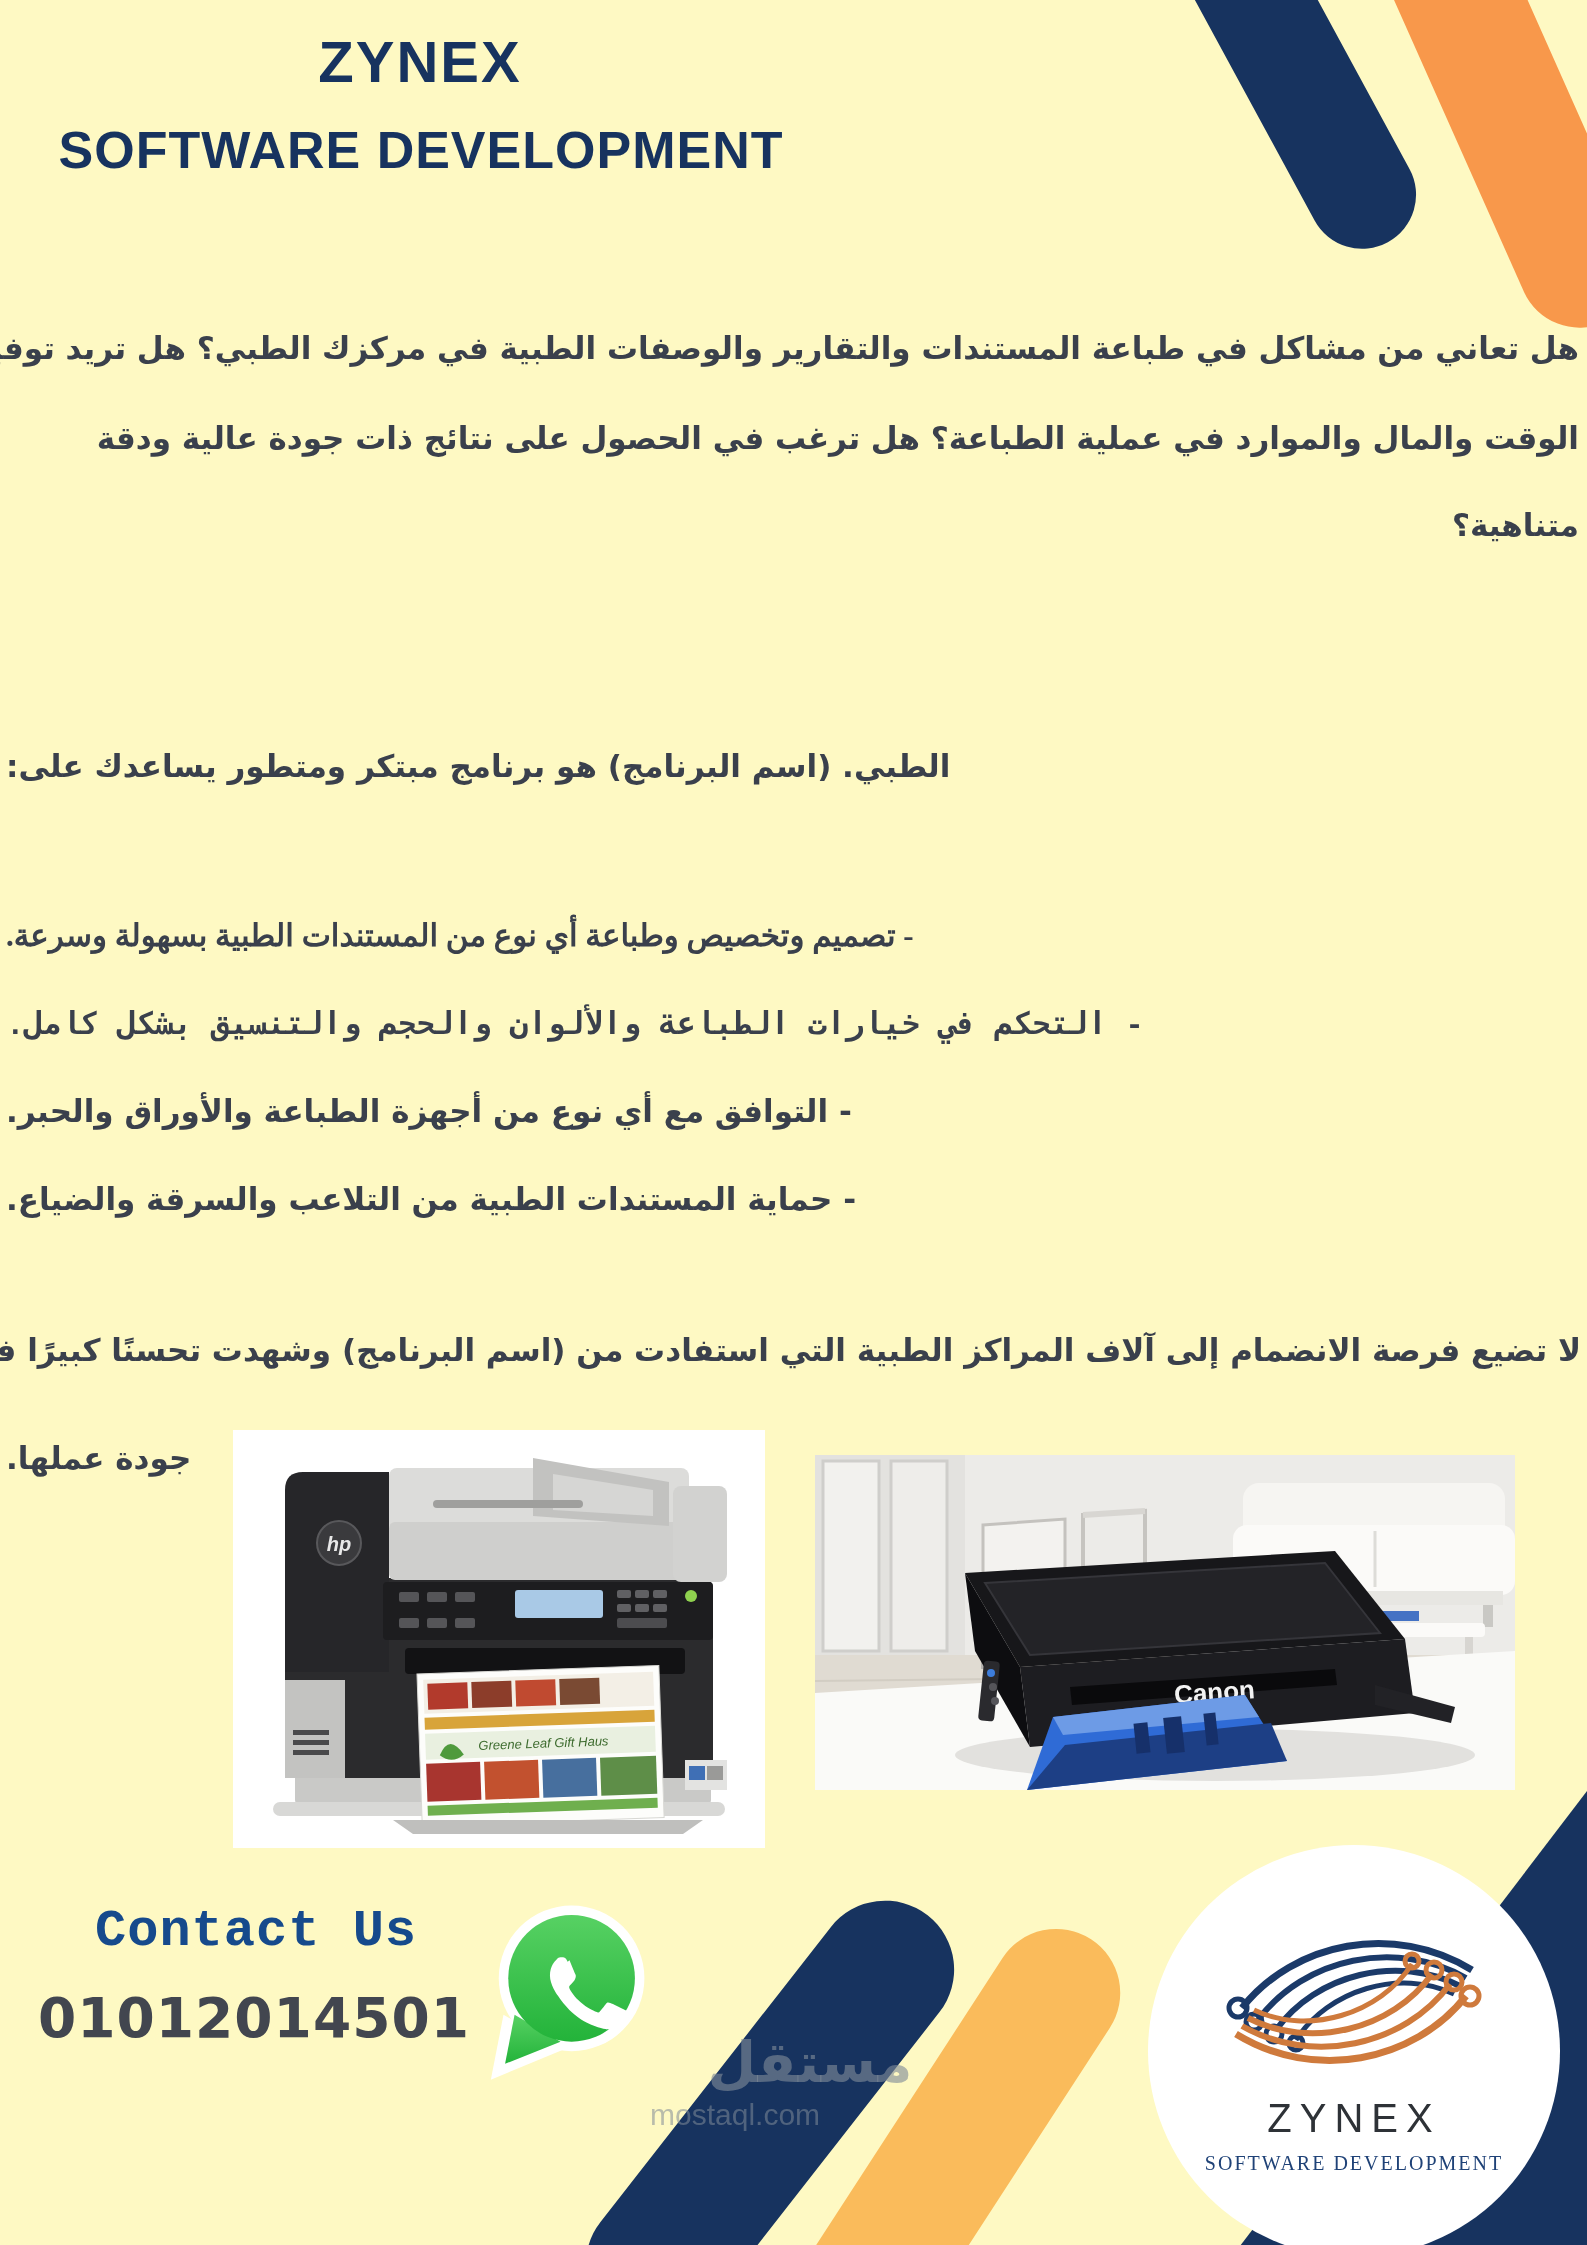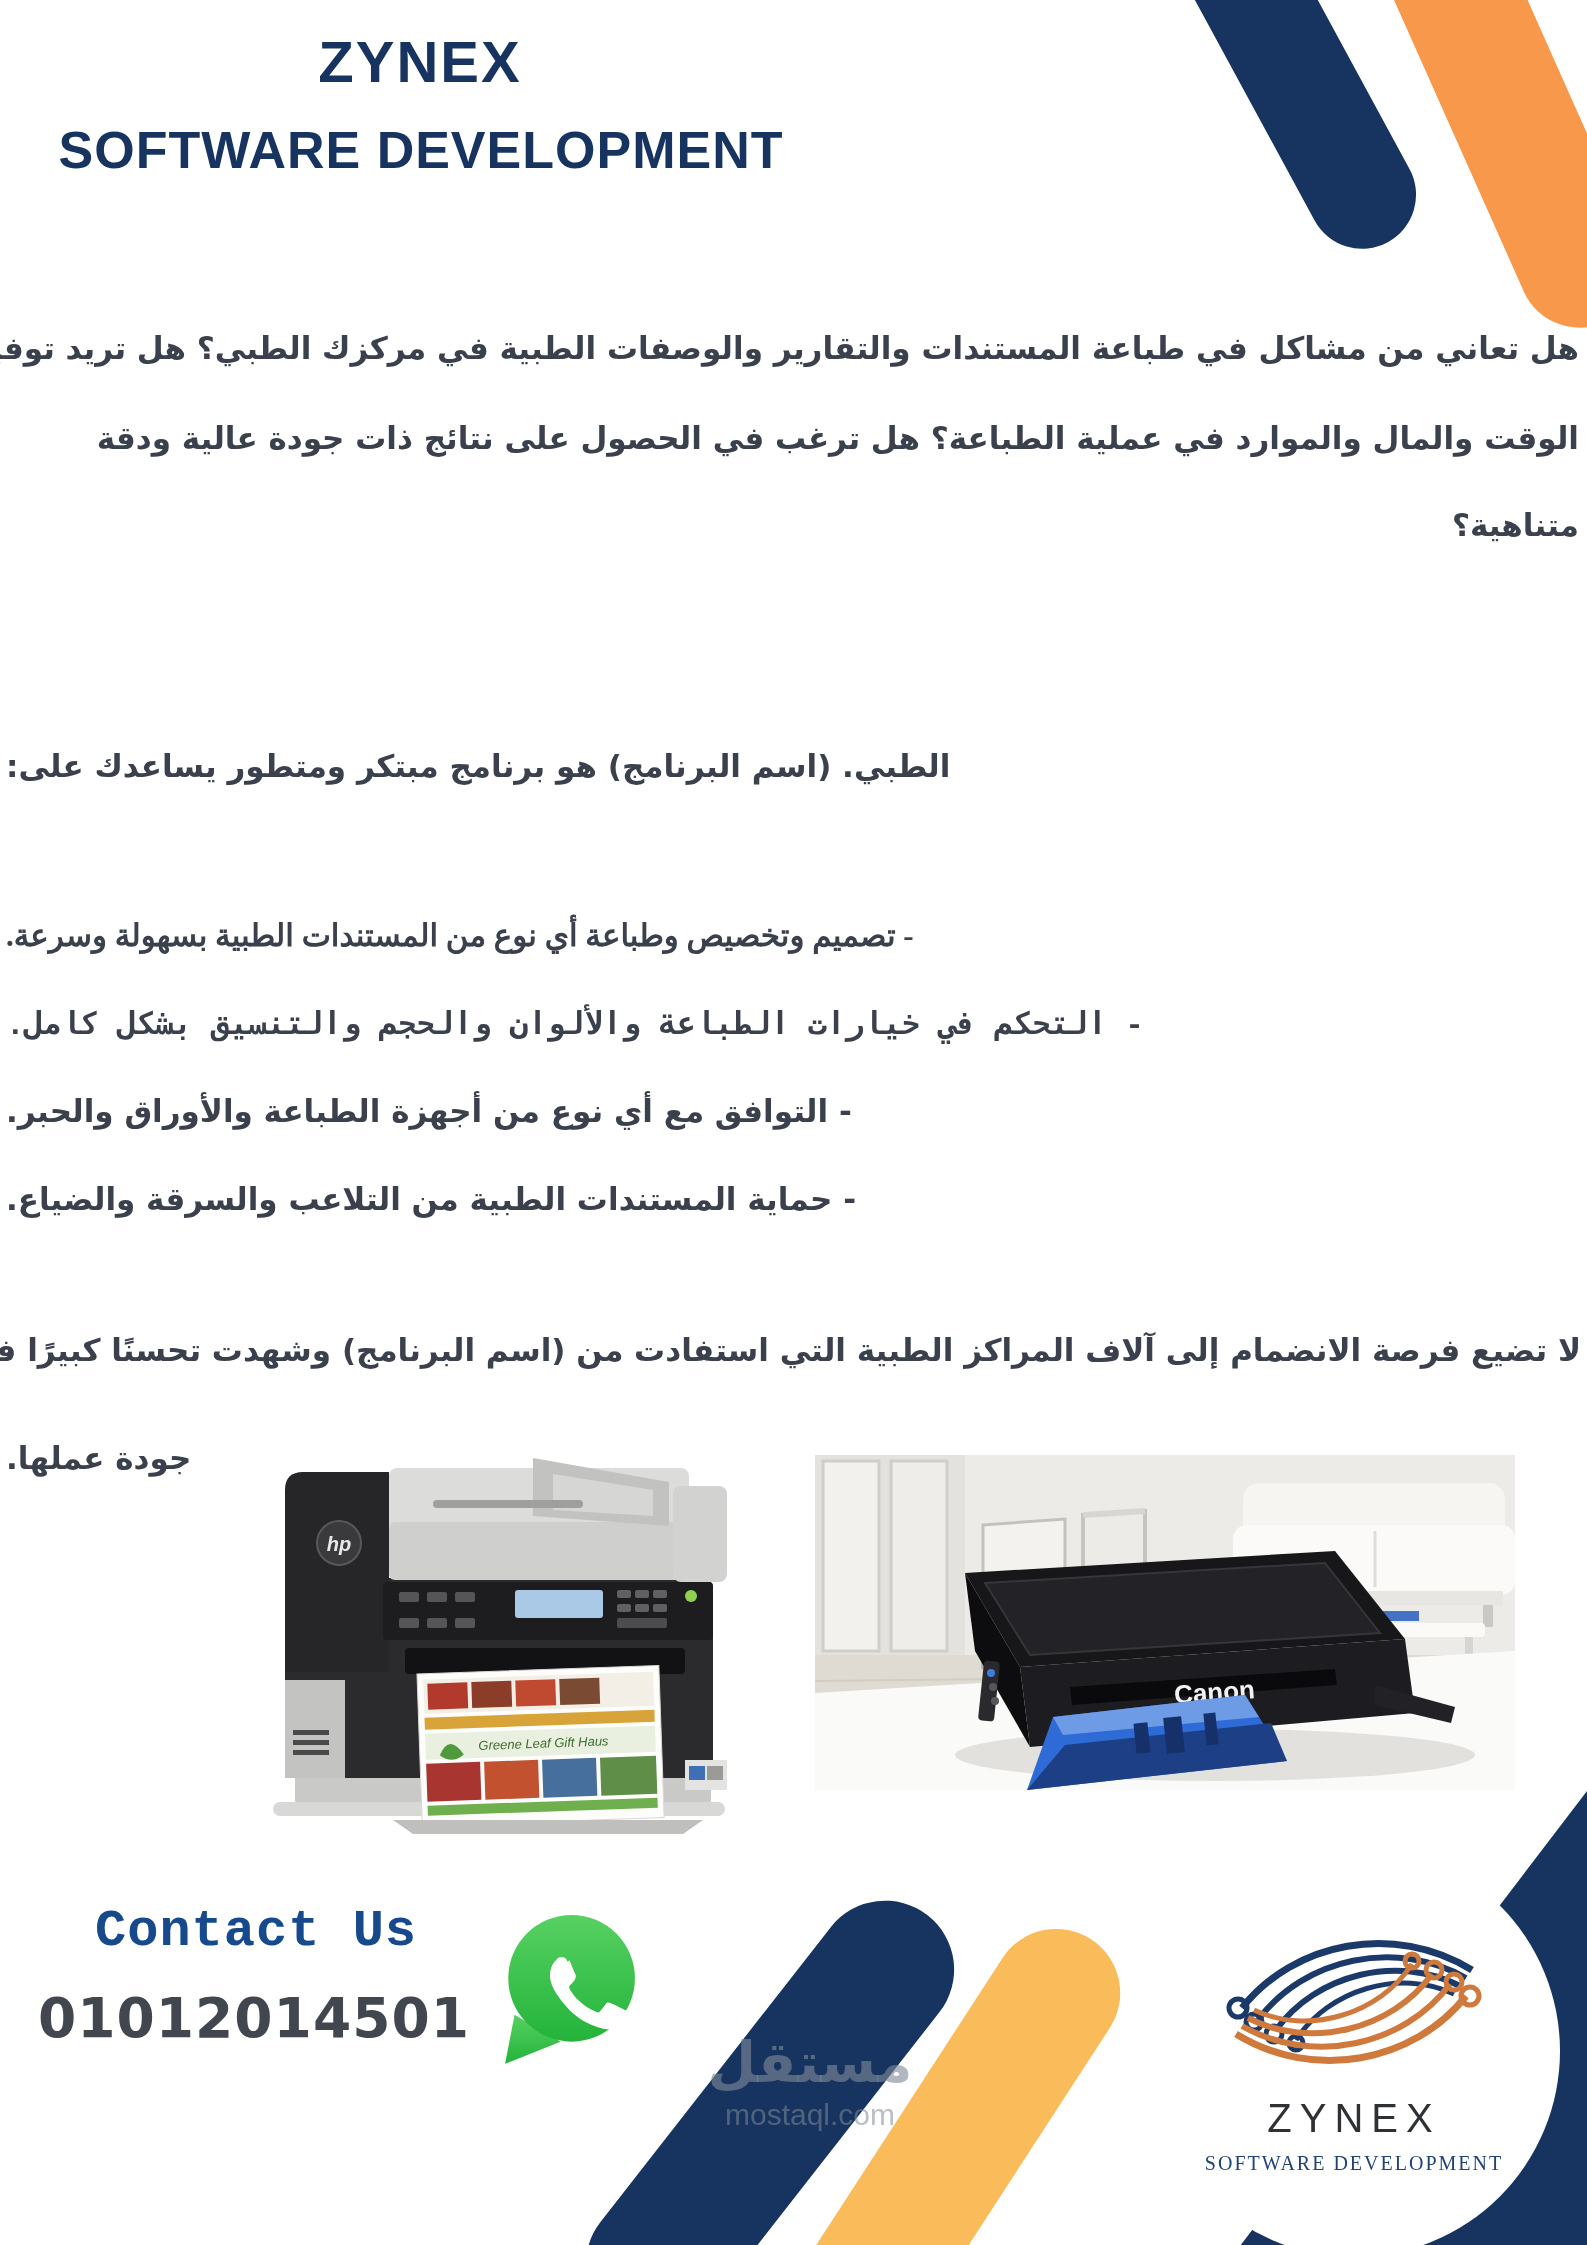--- a/index.html
+++ b/index.html
@@ -1,18 +1,18 @@
 <!DOCTYPE html>
 <html><head>
 <meta charset="utf-8">
 <style>
   html,body{margin:0;padding:0;background:#aebdd2;}
   .page{
     position:relative;width:1587px;height:2245px;margin:0 auto;
-    background:#ffffff;overflow:hidden;
+    background:#fef9c3;overflow:hidden;
     font-family:"DejaVu Sans",sans-serif;
   }
   .abs{position:absolute;}
   
   .capsule{position:absolute;border-radius:999px;}
   .cap-navy-tr{left:1236px;top:-143px;width:108px;height:410px;background:#17335F;transform:rotate(-28.5deg);}
   .cap-orange-tr{left:1451px;top:-112px;width:122px;height:454px;background:#F8984B;transform:rotate(-24deg);}
   .cap-navy-b{left:701px;top:1861px;width:138px;height:512px;background:#17335F;transform:rotate(38deg);}
   .cap-orange-b{left:898px;top:1901px;width:128px;height:474px;background:#FABB5B;transform:rotate(33deg);}
   
@@ -36,21 +36,21 @@
     letter-spacing:1px;color:#42464F;margin-top:12px;}
   
   .logo-circle{left:1148px;top:1845px;width:412px;height:412px;border-radius:50%;background:#ffffff;}
   .logo-name{left:1204px;top:2096px;width:300px;text-align:center;
     font-family:"Liberation Sans",sans-serif;font-size:40px;letter-spacing:8px;color:#2E3237;}
   .logo-tagline{left:1174px;top:2152px;width:360px;text-align:center;
     font-family:"Liberation Serif",serif;font-size:20px;letter-spacing:2px;color:#1F4277;}
   
   .wm-ar{left:650px;top:2030px;width:320px;text-align:center;direction:rtl;
     font-weight:bold;font-size:56px;color:rgba(128,138,152,0.62);}
-  .wm-domain{left:650px;top:2098px;width:320px;text-align:center;
+  .wm-domain{left:650px;top:2098px;width:320px;
     font-family:"Liberation Sans",sans-serif;font-size:30px;color:rgba(128,138,152,0.55);}
   .photo{position:absolute;overflow:hidden;}
   svg text{font-family:"Liberation Sans",sans-serif;}
 </style>
 </head>
 <body>
 
 <div class="page">
 
   <div class="capsule cap-navy-tr"></div>

